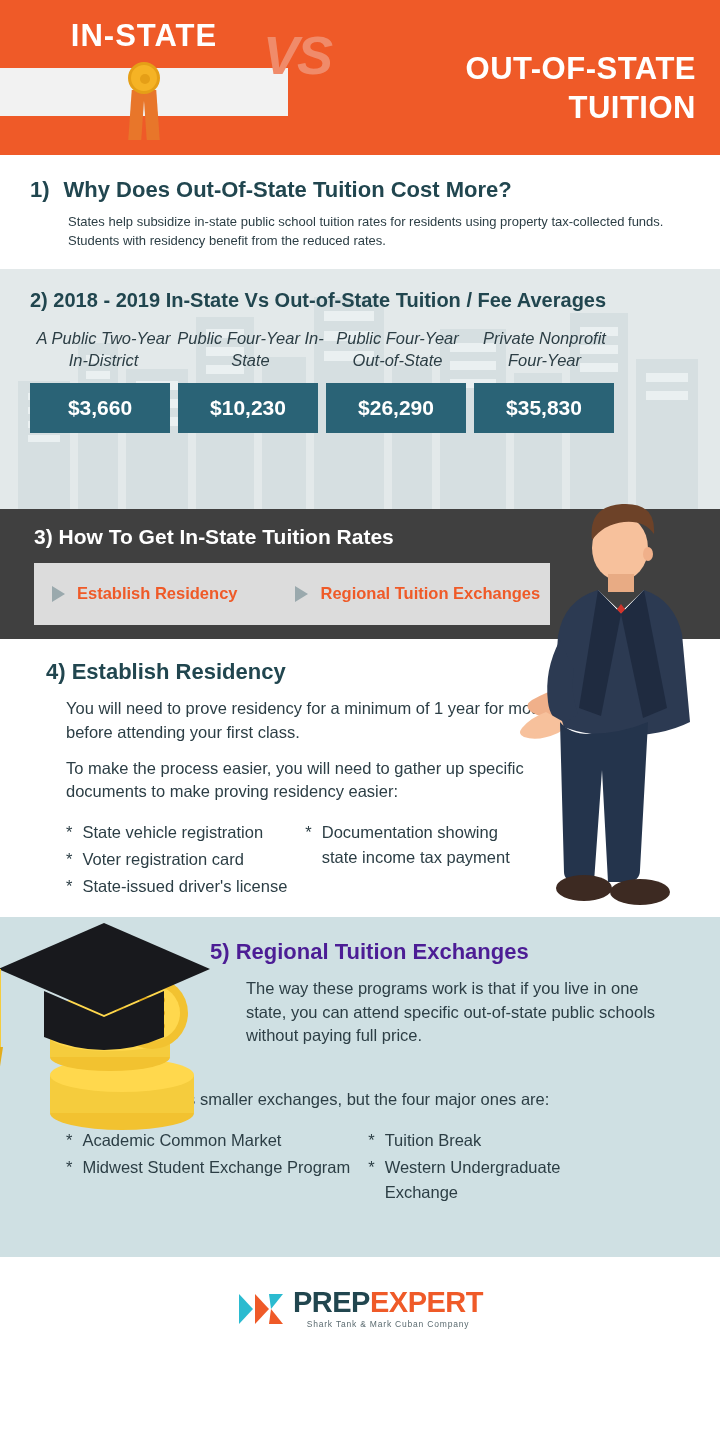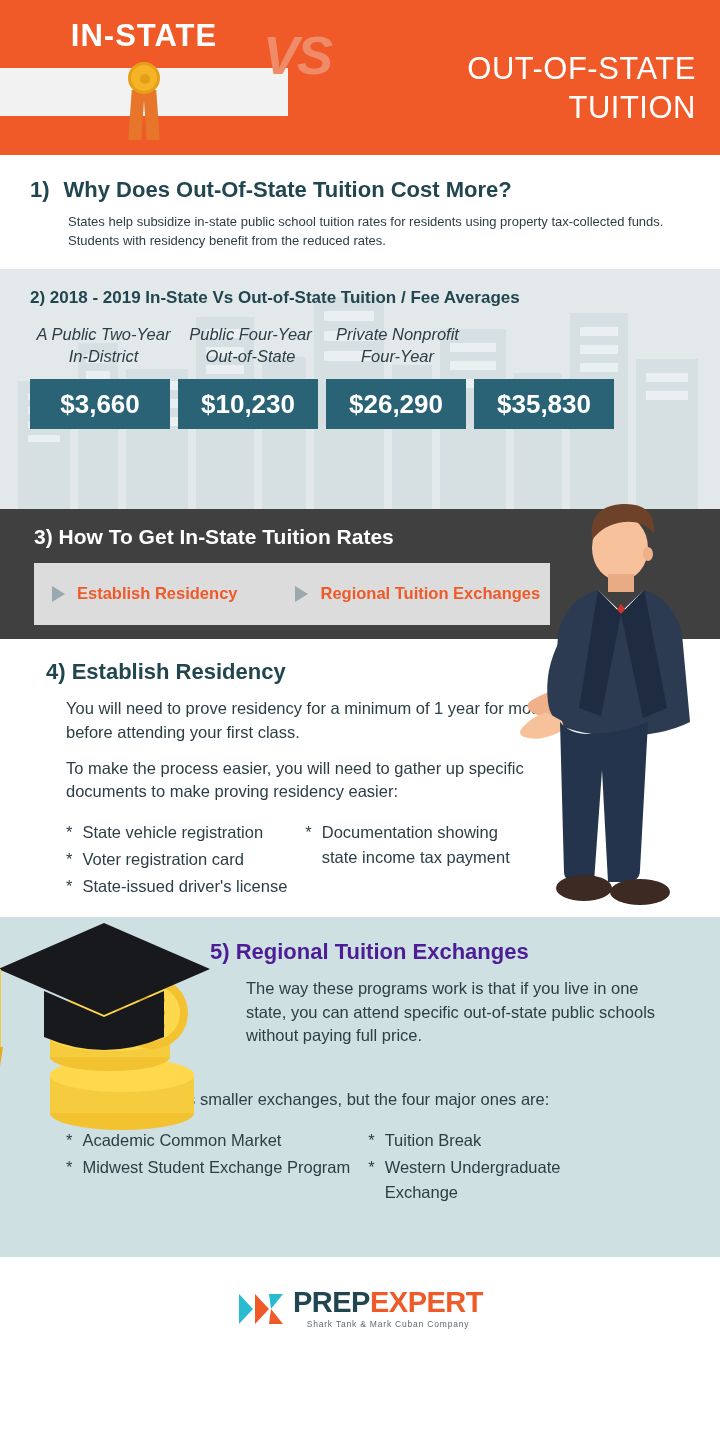--- a/index.html
+++ b/index.html
@@ -45,21 +45,21 @@
     letter-spacing: -2px;
     font-style: italic;
   }
   .header .outstate {
     position: absolute;
     right: 24px; top: 50px;
     width: 320px;
     text-align: right;
     color: #ffffff;
     font-size: 31px;
-    font-weight: normal;
+    font-weight: bold;
     line-height: 1.25;
     letter-spacing: 0.5px;
   }
   
   .medal { position: absolute; left: 120px; top: 62px; width: 48px; height: 78px; }
   .medal .ribbon-l, .medal .ribbon-r {
     position: absolute; top: 28px; width: 13px; height: 50px; background: #e8762a;
   }
   .medal .ribbon-l { left: 10px; transform: skewX(-4deg); }
   .medal .ribbon-r { left: 25px; transform: skewX(4deg); }
@@ -89,35 +89,35 @@
   
   .sec2 {
     position: relative;
     background: #e3e9ea;
     padding: 18px 30px 0 30px;
     height: 240px;
     overflow: hidden;
   }
   .city { position: absolute; left: 0; top: 0; width: 720px; height: 240px; opacity: 1; }
   .sec2 .inner { position: relative; z-index: 2; }
-  .sec2 .title { color: #21464f; font-size: 17px; font-weight: bold; line-height: 1.3; }
+  .sec2 .title { color: #21464f; font-size: 20px; font-weight: bold; line-height: 1.3; }
   .cols { display: flex; margin-top: 14px; gap: 0; }
   .col { width: 147px; text-align: center; }
   .col .lbl {
     color: #2c3e45;
     font-size: 16.5px;
     line-height: 1.35;
     font-style: italic;
   }
   .boxes { display: flex; gap: 8px; margin-top: 12px; }
   .box {
     width: 140px; height: 50px;
     background: #2a6376;
     color: #ffffff;
-    font-size: 26px;
+    font-size: 21px;
     font-weight: bold;
     display: flex; align-items: center; justify-content: center;
   }
 
   
   .sec3 {
     position: relative;
     background: #404040;
     padding: 16px 30px 22px 34px;
     height: 130px;
@@ -277,20 +277,23 @@
       <div class="title">
         <span>2)</span>
         <span>2018 - 2019 In-State Vs Out-of-State Tuition / Fee Averages</span>
       </div>
 
       <div class="cols">
         <div class="col">
           <div class="lbl">A Public Two-Year In-District</div>
         </div>
         <div class="col">
+          <div class="lbl">Public Four-Year In-State</div>
+        </div>
+        <div class="col">
           <div class="lbl">Public Four-Year Out-of-State</div>
         </div>
         <div class="col">
           <div class="lbl">Private Nonprofit Four-Year</div>
         </div>
       </div>
 
       <div class="boxes">
         <div class="box">$3,660</div>
         <div class="box">$10,230</div>

